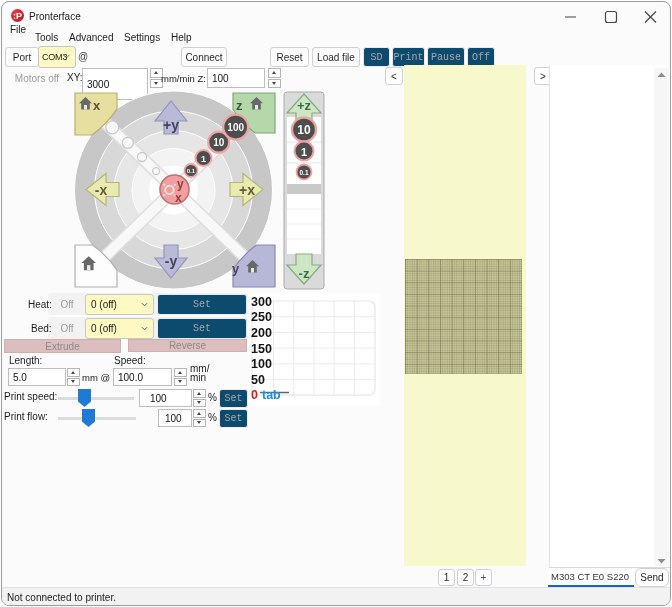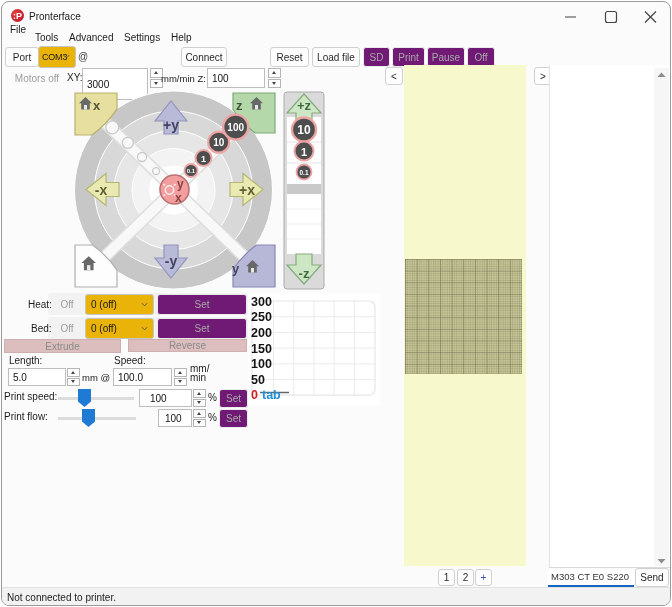--- a/index.html
+++ b/index.html
@@ -3,23 +3,23 @@
 <meta charset="utf-8">
 <style>
   html,body{margin:0;padding:0;background:#ffffff;}
   *{box-sizing:border-box;}
   #win{position:relative;width:670px;height:605px;margin:1px;background:#fbfbfb;
        border:1px solid #9a9a9a;border-radius:8px;overflow:hidden;
        font-family:"Liberation Sans",sans-serif;font-size:10px;color:#1a1a1a;}
   .abs{position:absolute;}
   .btn{position:absolute;background:#fdfdfd;border:1px solid #d0d0d0;border-radius:3px;
        display:flex;align-items:center;justify-content:center;color:#2a2a2a;}
-  .btn.dis{border-color:#ebebeb;background:#701a75;color:#a8a8a8;}
+  .btn.dis{border-color:#ebebeb;background:#0c4a6e;color:#a8a8a8;font-family:Liberation Mono, monospace;}
   .flat{position:absolute;display:flex;align-items:center;justify-content:center;color:#9d9d9d;}
-  .combo{position:absolute;background:#eab308;border:1px solid #c6c6c6;border-radius:3px;
+  .combo{position:absolute;background:#fef9c3;border:1px solid #c6c6c6;border-radius:3px;
        display:flex;align-items:center;color:#1a1a1a;}
   .combo .arr{position:absolute;right:5px;top:50%;margin-top:-4px;width:7px;height:7px;}
   .field{position:absolute;background:#fff;border:1px solid #bdbdbd;display:flex;
        align-items:center;padding-left:4px;color:#111;}
   .spin{position:absolute;width:13px;display:flex;flex-direction:column;}
   .spin b{flex:1;border:1px solid #b5b5b5;background:#fdfdfd;position:relative;}
   .spin b+b{margin-top:1px;}
   .spin b:before{content:"";position:absolute;left:50%;top:50%;margin-left:-2.5px;
        border-left:2.5px solid transparent;border-right:2.5px solid transparent;}
   .spin b.u:before{margin-top:-1.5px;border-bottom:3px solid #444;}
@@ -287,19 +287,19 @@
     </svg>
   <svg class="abs" style="left:654px;top:555px;" width="11" height="8" viewBox="0 0 11 8">
     <path d="M1.5 2 L5.5 6.5 L9.5 2 Z" fill="#8d8d8d"></path>
     </svg>
 
   <div class="btn" style="left:436px;top:567px;width:17px;height:17px;">1</div>
   <div class="btn" style="left:455px;top:567px;width:17px;height:17px;">2</div>
   <div class="btn" style="left:473px;top:567px;width:17px;height:17px;color:#3f51c0;">+</div>
   <div class="abs" style="left:546px;top:567px;width:86px;height:18px;background:#fff;
        border-bottom:2px solid #1565c0;font-size:9.5px;color:#333;line-height:16px;padding-left:3px;">M303 CT E0 S220</div>
-  <div class="btn" style="left:633px;top:566px;width:34px;height:19px;">Send</div>
+  <div class="btn" style="left:633px;top:566px;width:34px;height:19px;border-radius:6px;">Send</div>
 
   <div class="abs" style="left:0px;top:585px;width:670px;height:20px;background:#f2f2f2;
        border-top:1px solid #e2e2e2;"></div>
   <div class="lbl" style="left:5px;top:590px;">Not connected to printer.</div>
 
 </div>
 
 </body></html>

